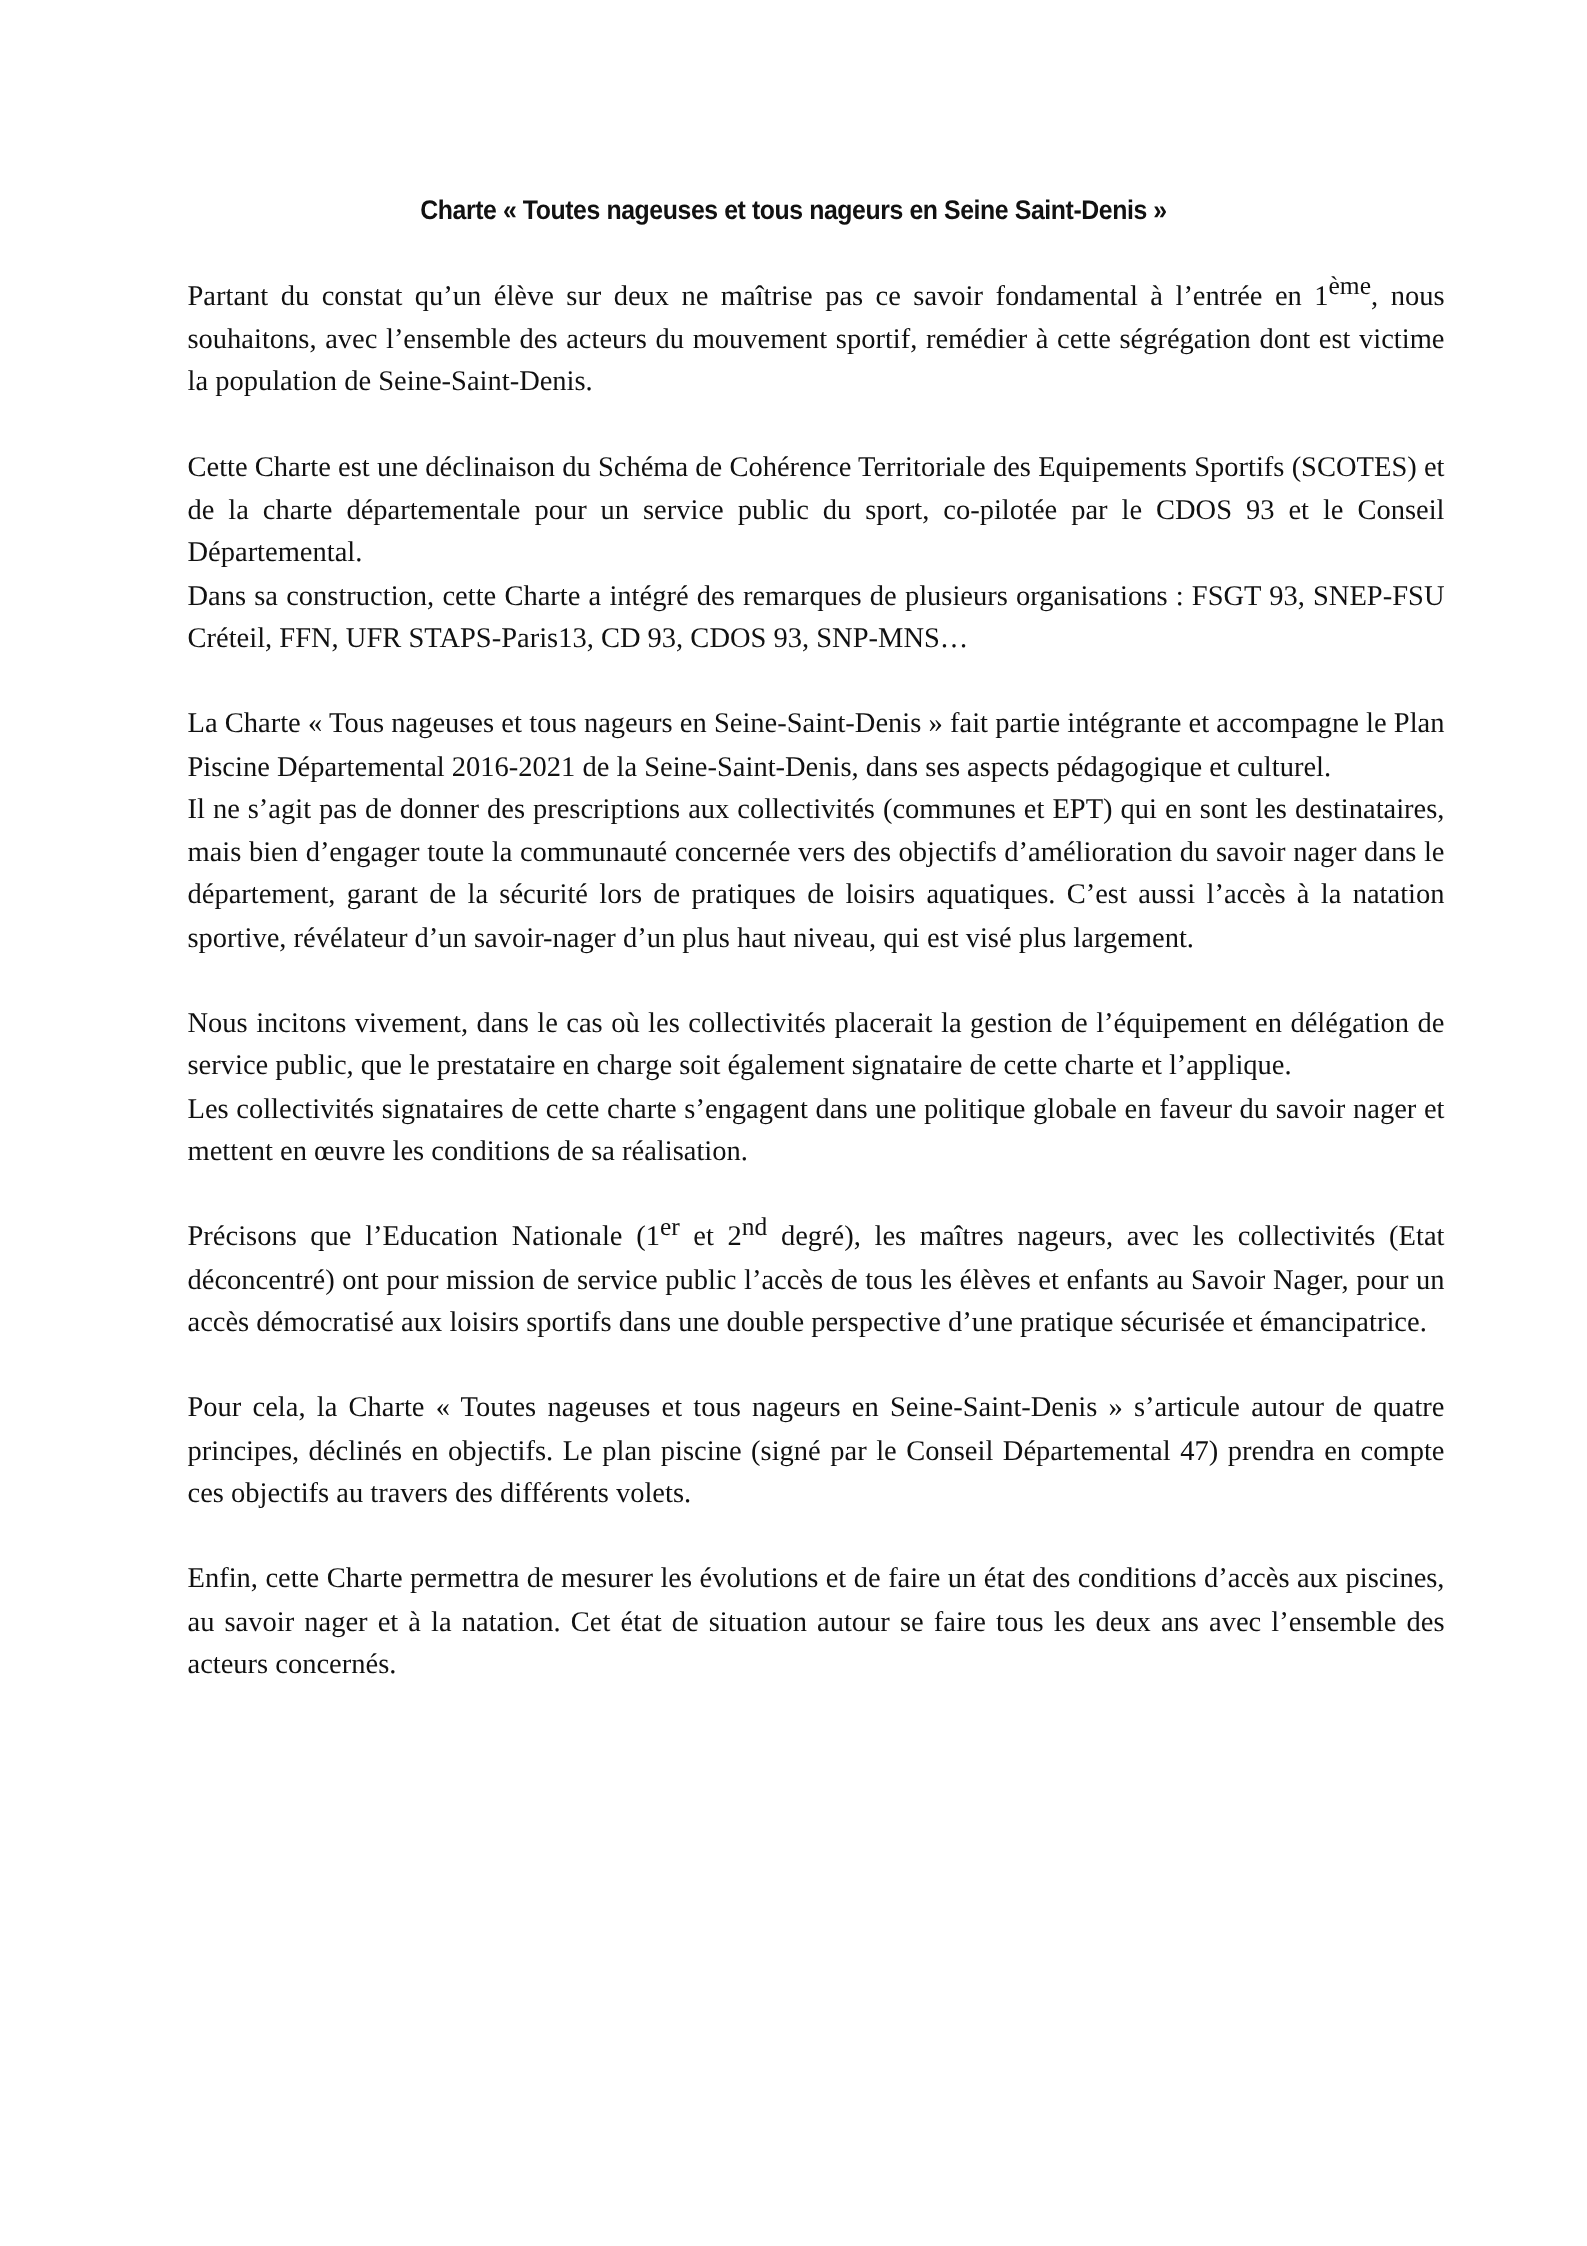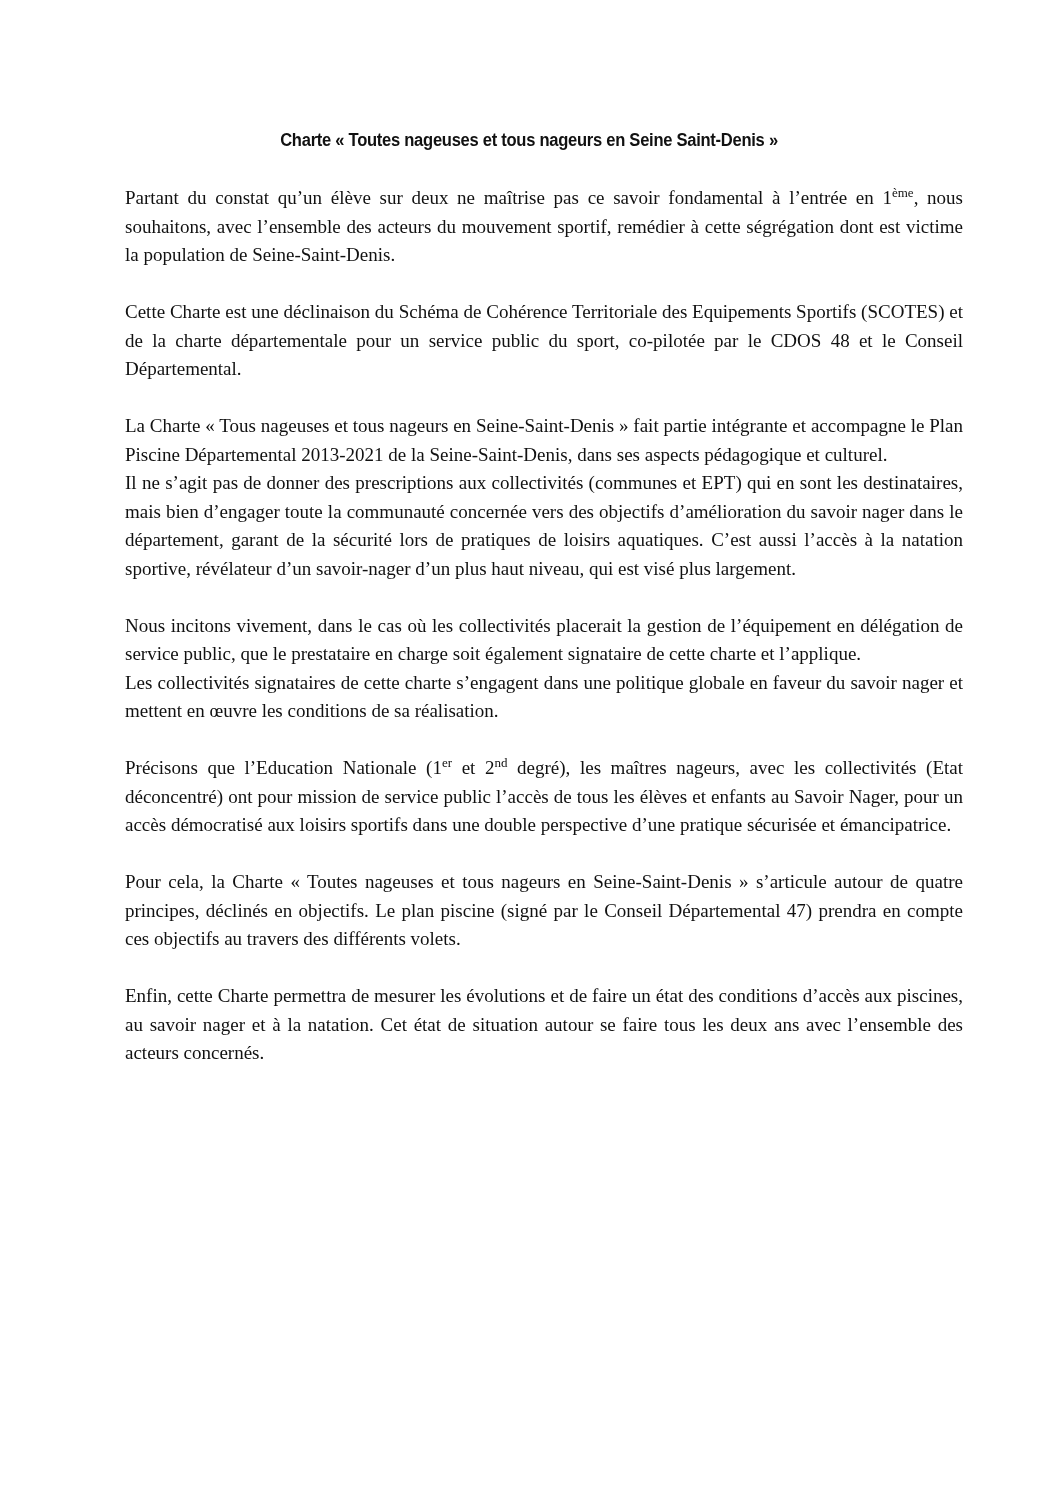--- a/index.html
+++ b/index.html
@@ -45,43 +45,44 @@
       line-height: 28.5px;
       text-align: justify;
     }
     .para {
       margin: 0 0 28.5px 0;
     }
     .para p {
       margin: 0;
     }
     sup {
-      font-size: 13px;
+      font-size: 17px;
       line-height: 0;
       vertical-align: 7px;
     }
   </style>
 </head>
 <body>
 
 <div class="page">
   <div class="title">Charte « Toutes nageuses et tous nageurs en Seine Saint-Denis »</div>
 
   <div class="content">
 
     <div class="para">
       <p><span>Partant du constat qu’un élève sur deux ne maîtrise pas ce savoir fondamental à l’entrée en 1</span><sup>ème</sup><span>, nous souhaitons, avec l’ensemble des acteurs du mouvement sportif, remédier à cette ségrégation dont est victime la population de Seine-Saint-Denis.</span></p>
     </div>
 
     <div class="para">
-      <p>Cette Charte est une déclinaison du Schéma de Cohérence Territoriale des Equipements Sportifs (SCOTES) et de la charte départementale pour un service public du sport, co-pilotée par le CDOS 48 et le Conseil Départemental.</p>
+      <p>Cette Charte est une déclinaison du Schéma de Cohérence Territoriale des Equipements Sportifs (SCOTES) et de la charte départementale pour un service public du sport, co-pilotée par le CDOS 93 et le Conseil Départemental.</p>
+      <p>Dans sa construction, cette Charte a intégré des remarques de plusieurs organisations : FSGT 93, SNEP-FSU Créteil, FFN, UFR STAPS-Paris13, CD 93, CDOS 93, SNP-MNS…</p>
     </div>
 
     <div class="para">
-      <p>La Charte « Tous nageuses et tous nageurs en Seine-Saint-Denis » fait partie intégrante et accompagne le Plan Piscine Départemental 2013-2021 de la Seine-Saint-Denis, dans ses aspects pédagogique et culturel.</p>
+      <p>La Charte « Tous nageuses et tous nageurs en Seine-Saint-Denis » fait partie intégrante et accompagne le Plan Piscine Départemental 2016-2021 de la Seine-Saint-Denis, dans ses aspects pédagogique et culturel.</p>
       <p>Il ne s’agit pas de donner des prescriptions aux collectivités (communes et EPT) qui en sont les destinataires, mais bien d’engager toute la communauté concernée vers des objectifs d’amélioration du savoir nager dans le département, garant de la sécurité lors de pratiques de loisirs aquatiques. C’est aussi l’accès à la natation sportive, révélateur d’un savoir-nager d’un plus haut niveau, qui est visé plus largement.</p>
     </div>
 
     <div class="para">
       <p>Nous incitons vivement, dans le cas où les collectivités placerait la gestion de l’équipement en délégation de service public, que le prestataire en charge soit également signataire de cette charte et l’applique.</p>
       <p>Les collectivités signataires de cette charte s’engagent dans une politique globale en faveur du savoir nager et mettent en œuvre les conditions de sa réalisation.</p>
     </div>
 
     <div class="para">
       <p><span>Précisons que l’Education Nationale (1</span><sup>er</sup><span> et 2</span><sup>nd</sup><span> degré), les maîtres nageurs, avec les collectivités (Etat déconcentré) ont pour mission de service public l’accès de tous les élèves et enfants au Savoir Nager, pour un accès démocratisé aux loisirs sportifs dans une double perspective d’une pratique sécurisée et émancipatrice.</span></p>

